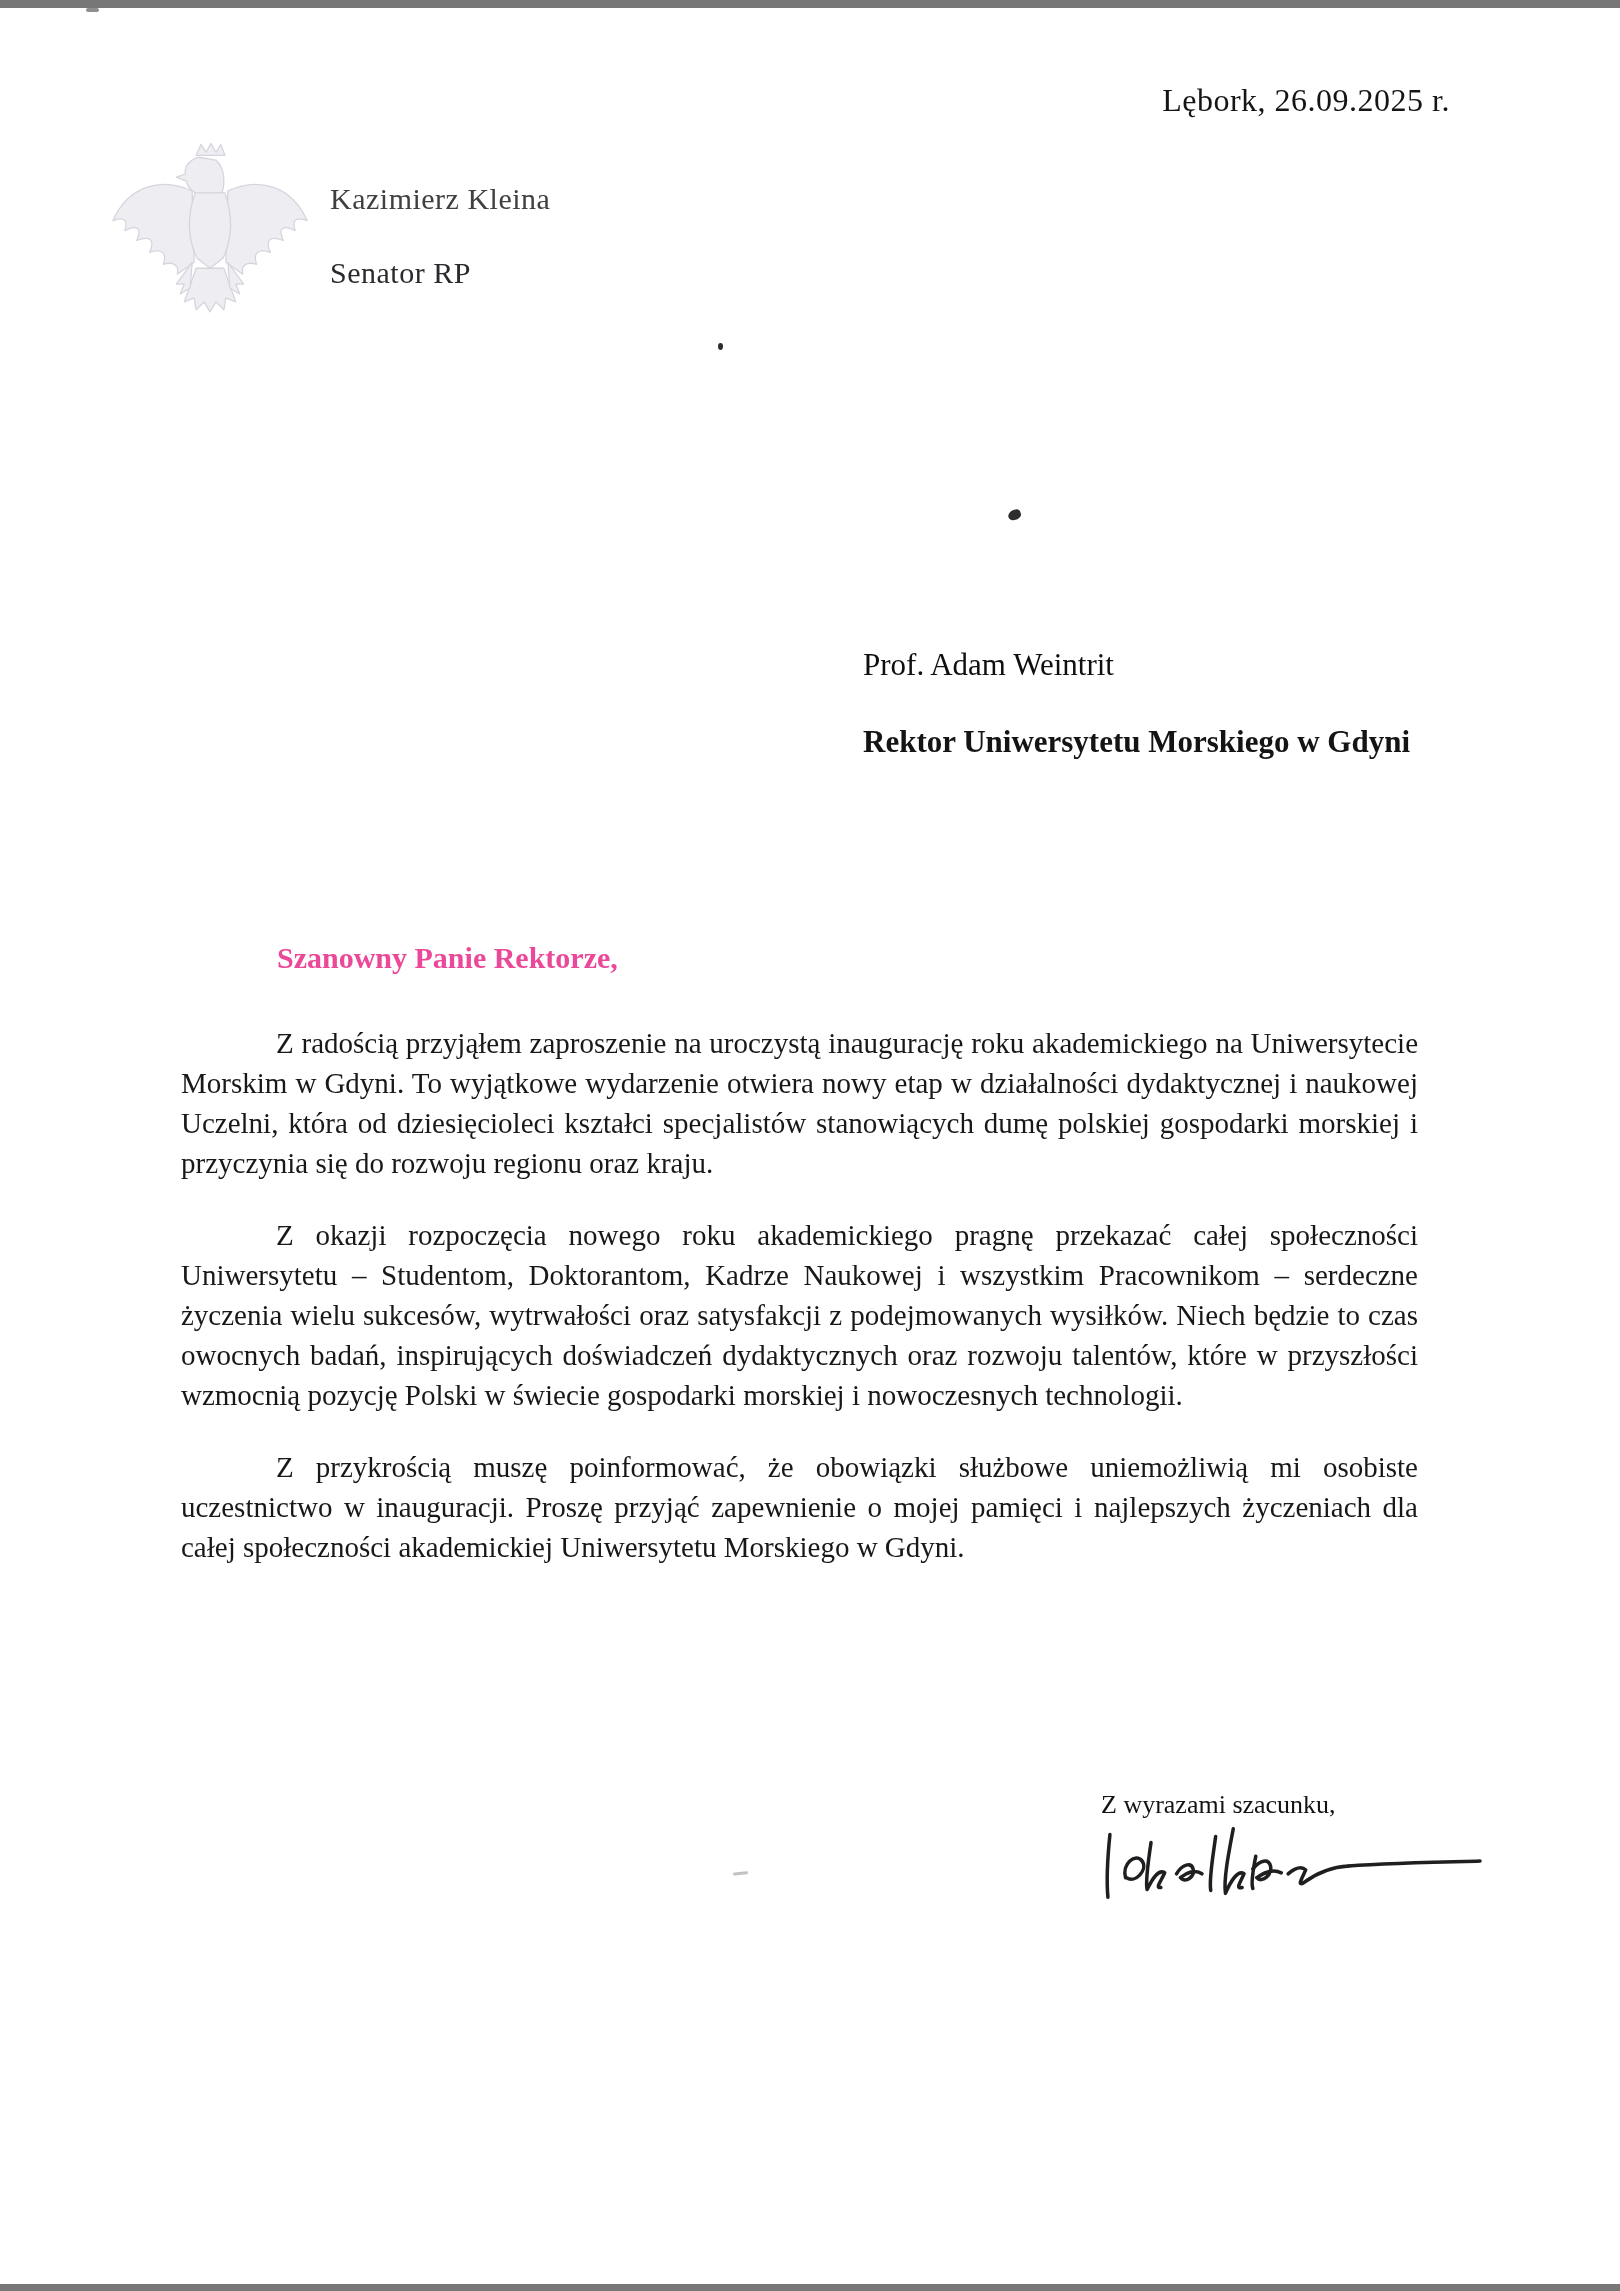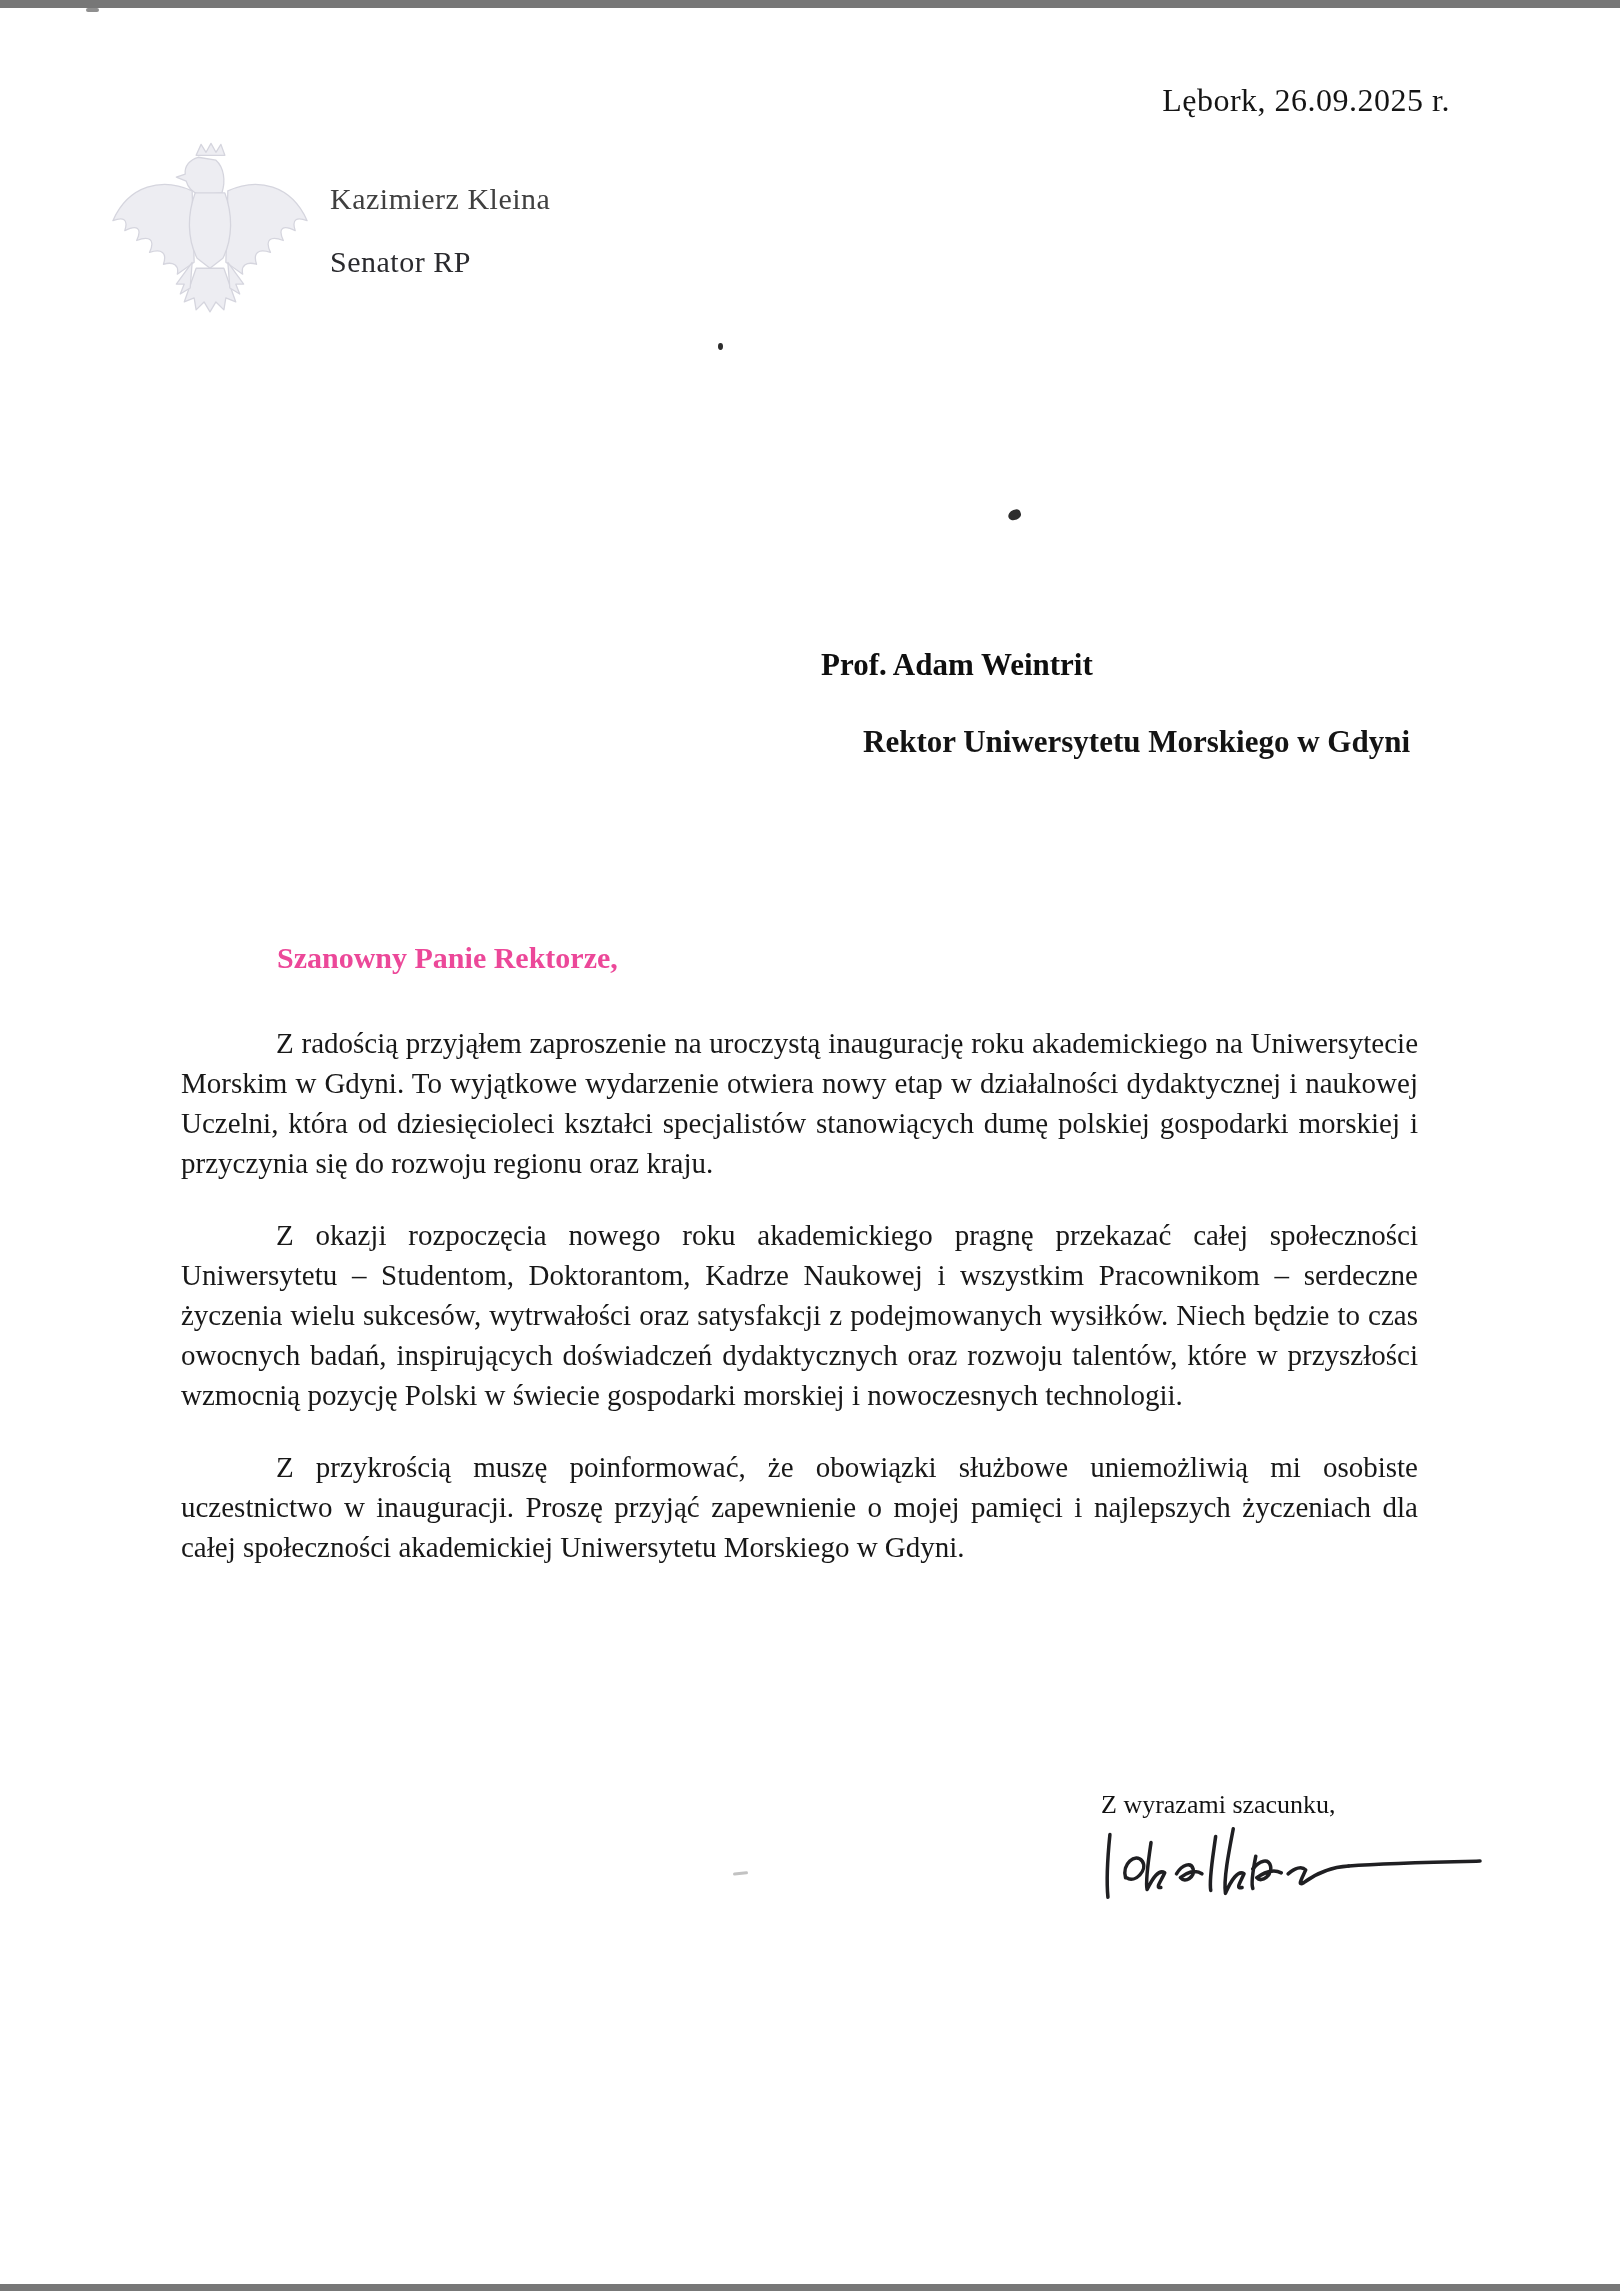--- a/index.html
+++ b/index.html
@@ -21,22 +21,22 @@
     border-left:3.9px solid #b52a2b;
     box-shadow:inset 0 0 5.9px rgba(160,20,20,.35);
   }
   .dateline{
     top:74px;right:204px;
     font-size:32px;letter-spacing:0.5px;
     color:#151515;
   }
   .eagle{top:125px;left:101px;width:218px;height:214px;}
   .sender-name{top:174px;left:330px;font-size:30px;color:#404040;letter-spacing:0.5px;}
-  .sender-title{top:237px;left:330px;font-size:30px;color:#2a2a2e;letter-spacing:0.5px;}
-  .recipient-name{top:639px;left:821px;font-size:31px;font-weight:bold;color:#0f0f0f;}
+  .sender-title{top:248px;left:330px;font-size:30px;color:#2a2a2e;letter-spacing:0.5px;}
+  .recipient-name{top:639px;left:863px;font-size:31px;font-weight:normal;color:#0f0f0f;}
   .recipient-title{top:716px;left:863px;font-size:31px;color:#141414;font-weight:bold;}
   .salutation{top:933px;left:277px;font-size:30px;font-weight:bold;color:#ec4899;}
   .body-block{
     top:1015px;left:181px;width:1237px;
     font-size:29px;line-height:40px;
     text-align:justify;color:#181818;
   }
   .body-block p{margin:0 0 32px 0;text-indent:95px;}
   .closing{top:1782px;left:1101px;font-size:26px;color:#131313;}
   .signature{top:1809px;left:1096px;width:394px;height:94px;}

